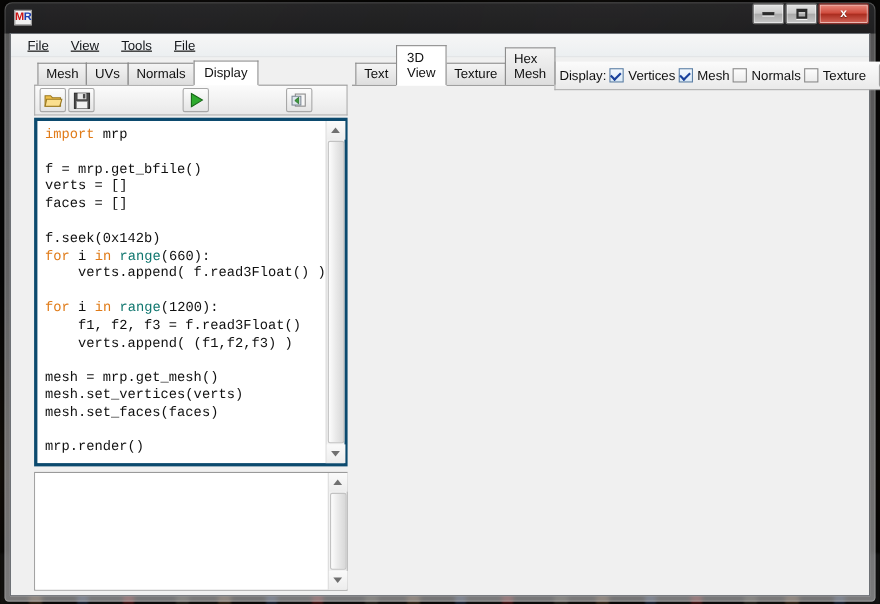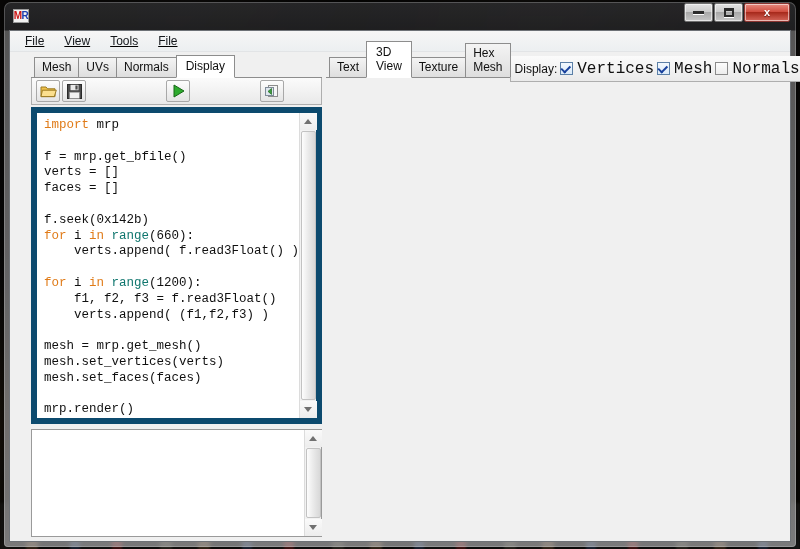--- a/index.html
+++ b/index.html
@@ -141,21 +141,21 @@
     border: 1px solid #a8a8a8; border-radius: 2px;
     background: linear-gradient(to bottom, #fdfdfd, #e4e4e4);
     display: flex; align-items: center; justify-content: center;
   }
   .tbgap { width: 78px; }
   .tbgap2 { width: 68px; }
 
   
   #editor-wrap {
     flex: 1; min-height: 0; display: flex;
-    border: 6px solid #0c4a6e; background: #fff;
+    border: 3px solid #0c4a6e; background: #fff;
     margin-top: 2px;
   }
   #code {
     flex: 1; overflow: hidden; padding: 5px 0 0 7px;
     font-family: "Liberation Mono", "DejaVu Sans Mono", monospace;
     font-size: 12.5px; line-height: 15.8px;
     color: #101010; white-space: pre;
   }
   .kw  { color: #e07b18; }
   .fn  { color: #0f766e; }
@@ -205,21 +205,21 @@
     display: flex; align-items: center; justify-content: center;
     position: relative;
   }
   .chkbox.on { background: linear-gradient(to bottom, #f2f8fe, #dbeaf8); border-color: #5b7fa6; }
   .chkbox.on::after {
     content: ""; position: absolute;
     width: 7px; height: 4px;
     border-left: 2px solid #18409c; border-bottom: 2px solid #18409c;
     transform: rotate(-45deg) translate(0px, -1px);
   }
-  .chk-group .ctext { font-size: 16px; color: #101010; font-family: Liberation Mono, monospace; }
+  .chk-group .ctext { font-size: 12px; color: #101010; }
   .vbtn {
     width: 24px; height: 21px;
     border: 1px solid #9e9e9e; border-radius: 2px;
     background: linear-gradient(to bottom, #fcfcfc, #e6e6e6);
     display: flex; align-items: center; justify-content: center;
   }
 
   
   #viewport-wrap {
     flex: 1; min-height: 0; display: flex;

